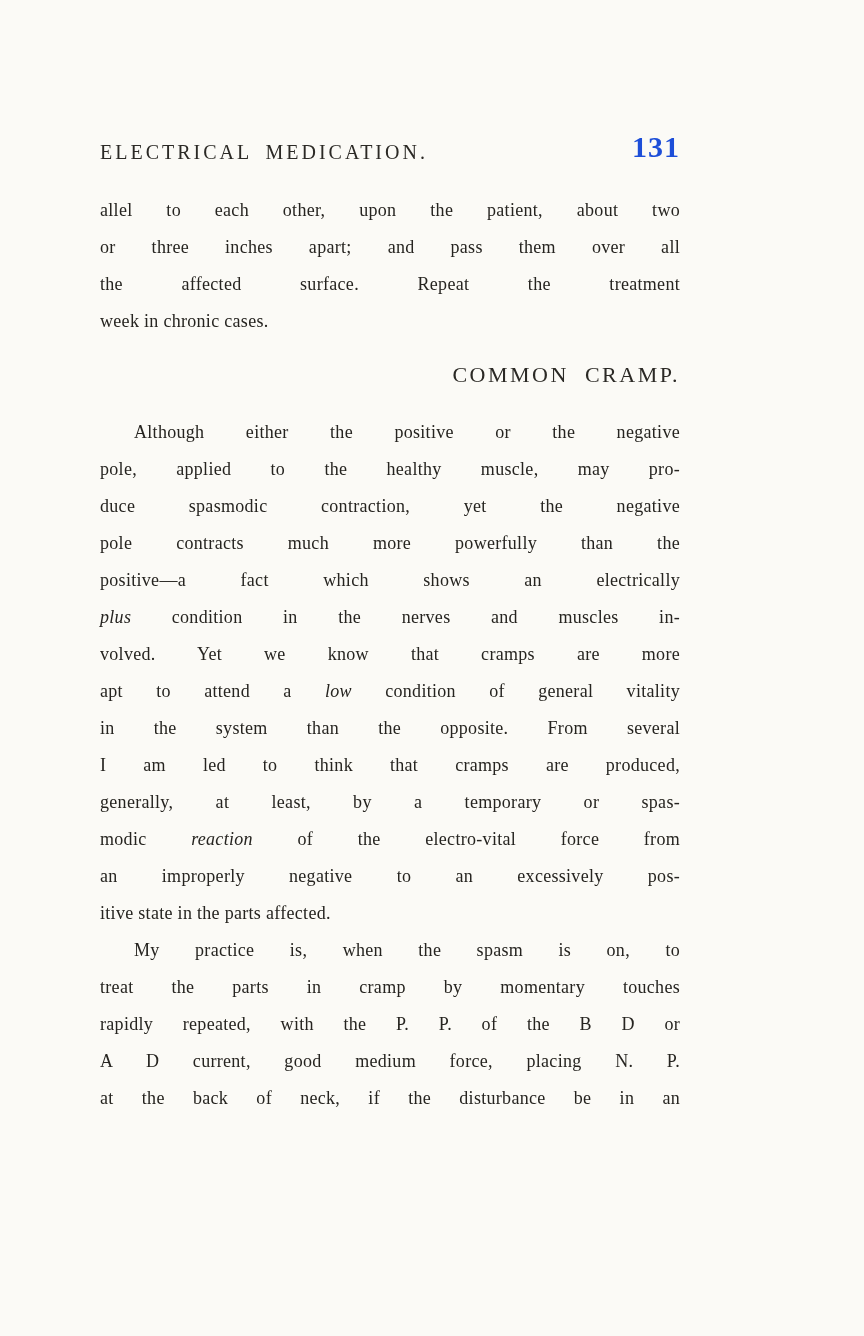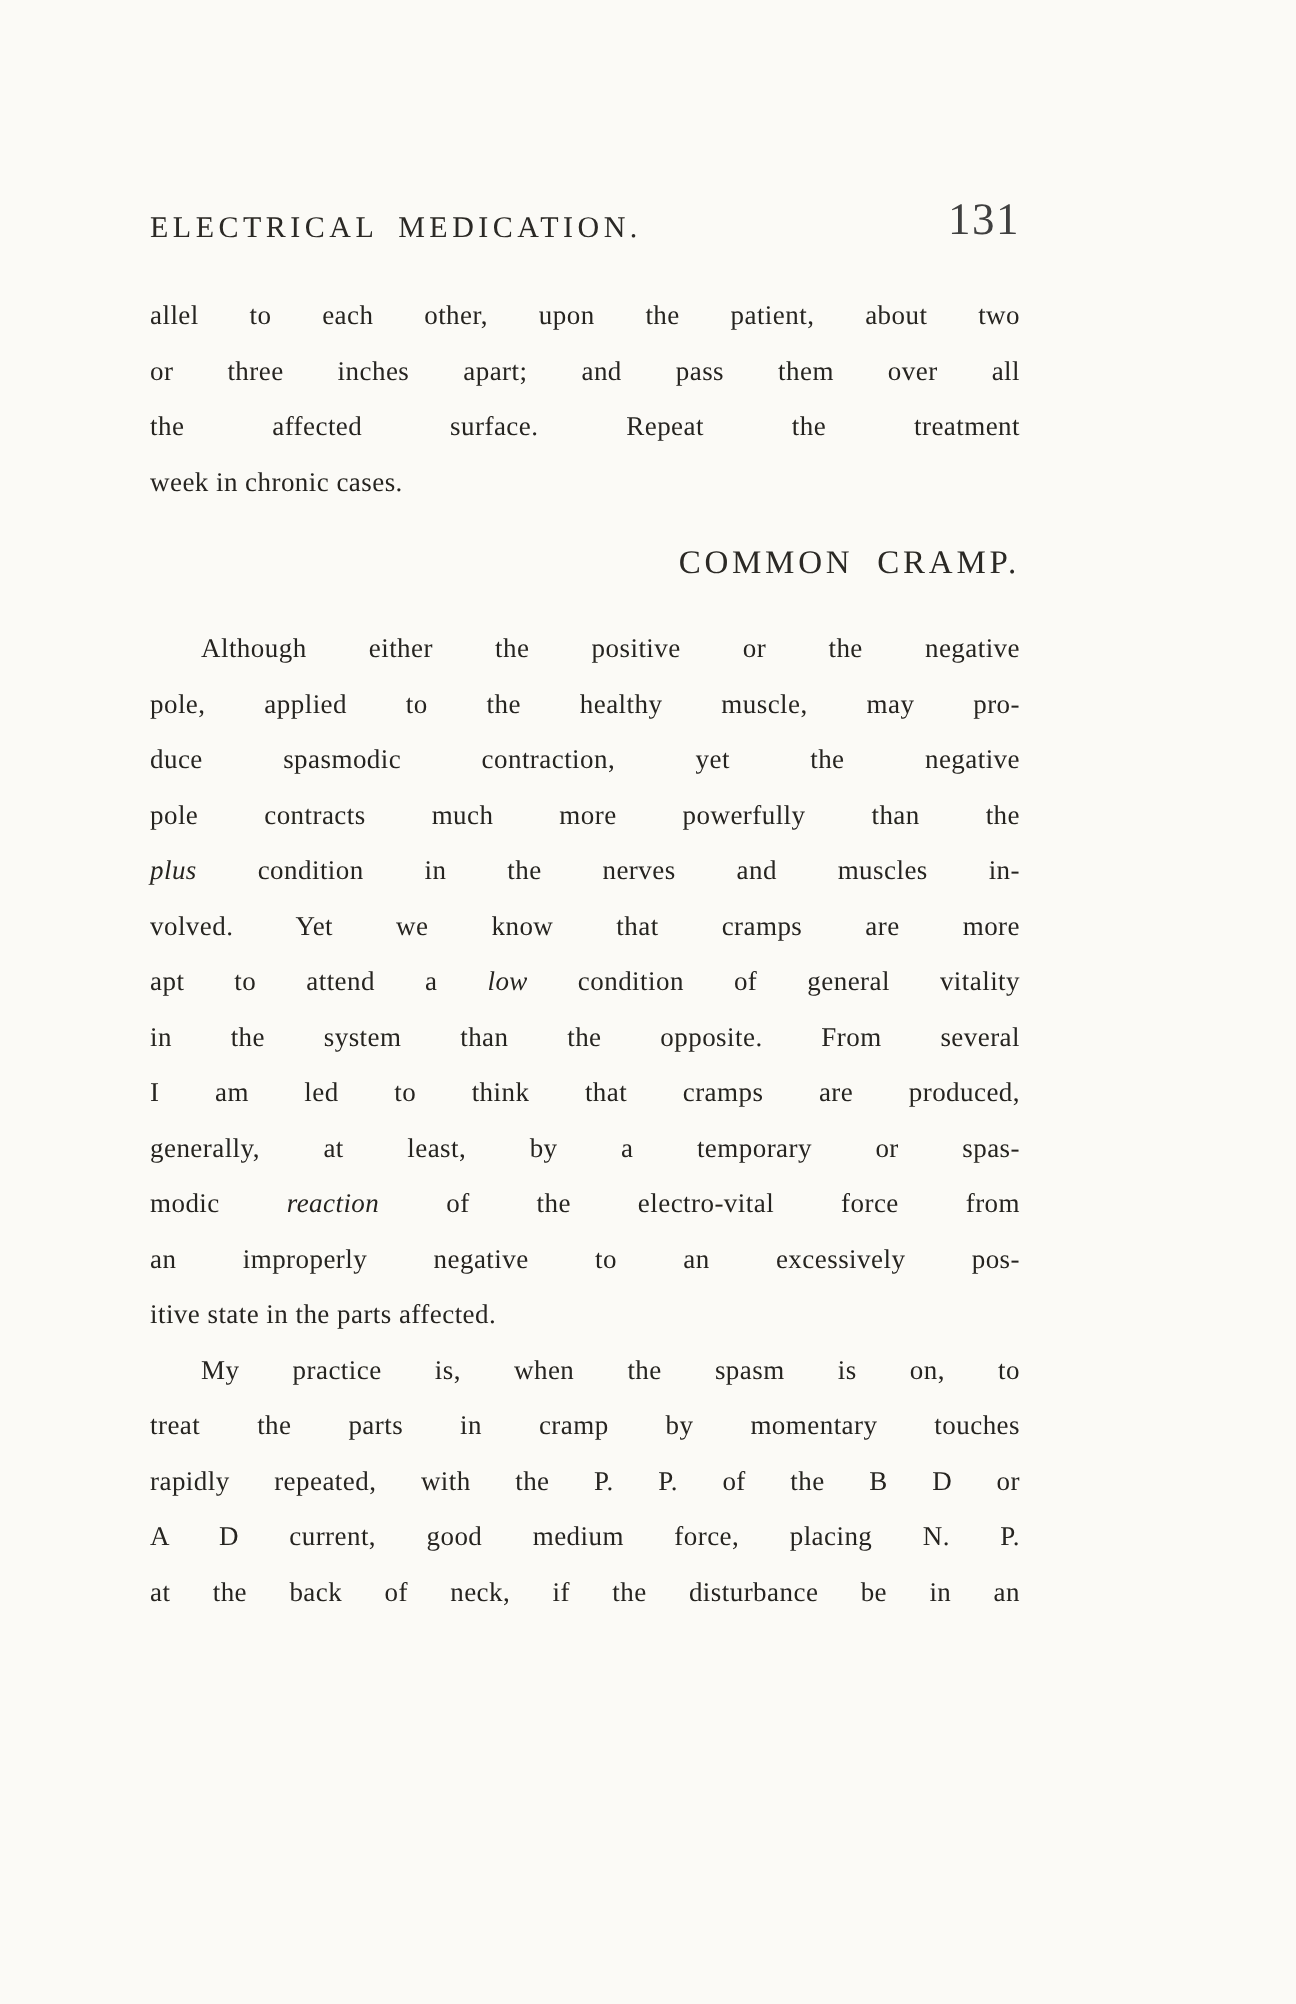--- a/index.html
+++ b/index.html
@@ -35,23 +35,23 @@
     letter-spacing: 3px;
     word-spacing: 6px;
     font-weight: 400;
     color: #2b2925;
   }
   .running-header .page-number {
     position: absolute;
     right: 0;
     top: -4px;
     font-size: 30px;
-    font-weight: 400;
+    font-weight: 700;
     letter-spacing: 1px;
-    color: #404040;
+    color: #1d4ed8;
   }
   .page-content {
     position: absolute;
     top: 192px;
     left: 100px;
     width: 580px;
   }
   .paragraph {
     margin: 0;
   }
@@ -99,20 +99,21 @@
         <div class="line">or three inches apart; and pass them over all</div>
         <div class="line">the affected surface. Repeat the treatment</div>
         <div class="line lastline">week in chronic cases.</div>
       </div>
       <div class="section-heading">COMMON CRAMP.</div>
       <div class="paragraph">
         <div class="line indent">Although either the positive or the negative</div>
         <div class="line">pole, applied to the healthy muscle, may pro-</div>
         <div class="line">duce spasmodic contraction, yet the negative</div>
         <div class="line">pole contracts much more powerfully than the</div>
+        <div class="line">positive—a fact which shows an electrically</div>
         <div class="line"><i>plus</i> condition in the nerves and muscles in-</div>
         <div class="line">volved. Yet we know that cramps are more</div>
         <div class="line">apt to attend a <i>low</i> condition of general vitality</div>
         <div class="line">in the system than the opposite. From several</div>
         <div class="line">I am led to think that cramps are produced,</div>
         <div class="line">generally, at least, by a temporary or spas-</div>
         <div class="line">modic <i>reaction</i> of the electro-vital force from</div>
         <div class="line">an improperly negative to an excessively pos-</div>
         <div class="line lastline">itive state in the parts affected.</div>
       </div>

